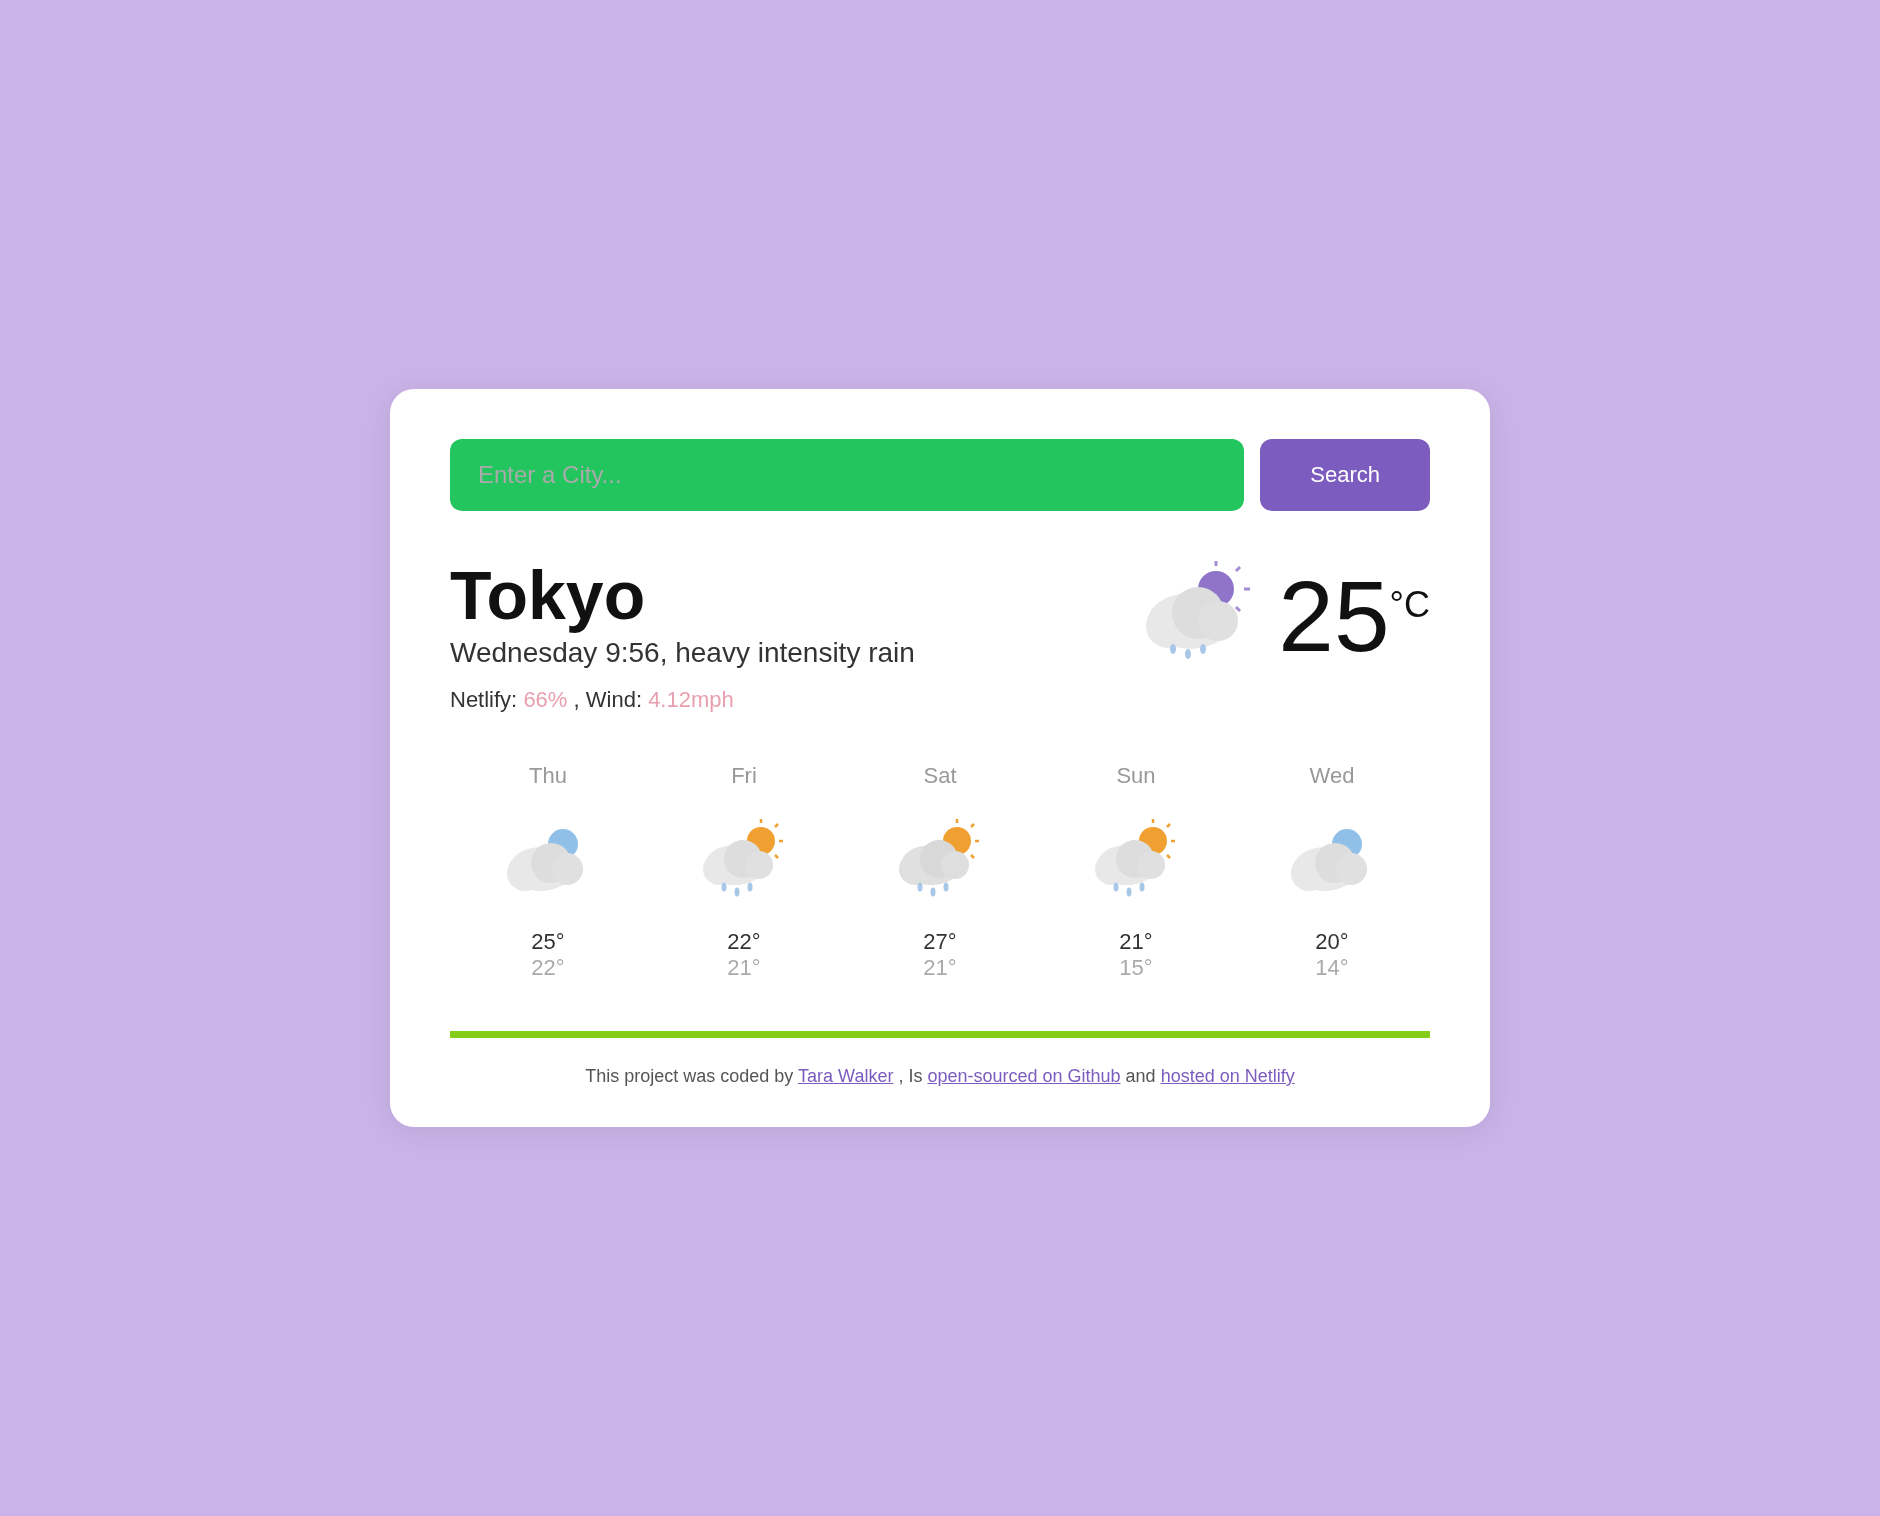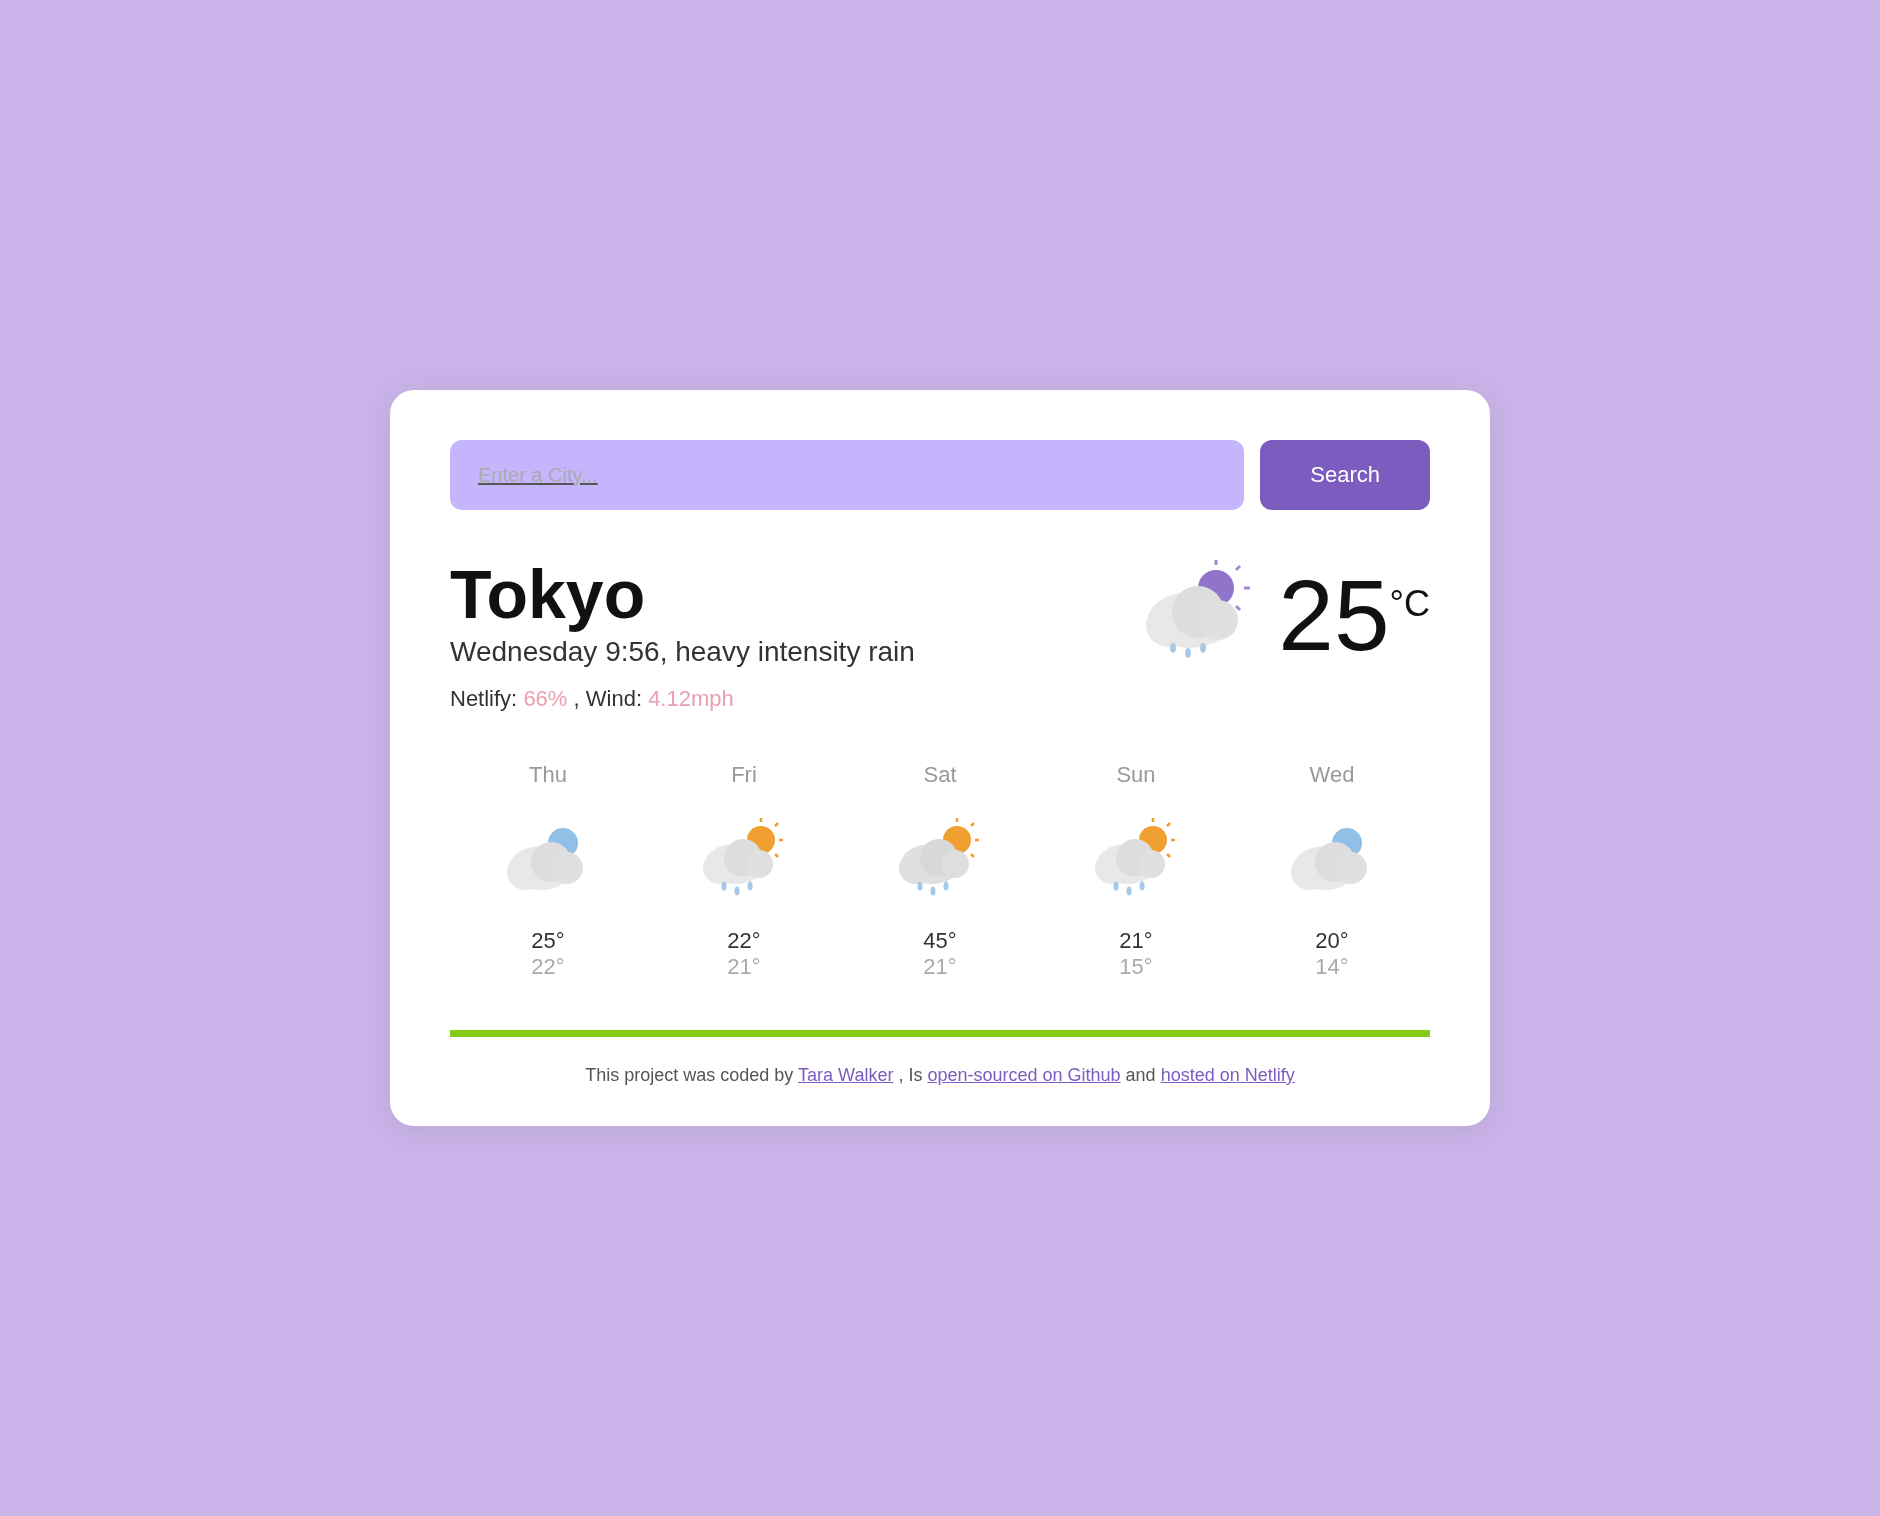--- a/index.html
+++ b/index.html
@@ -25,28 +25,27 @@
 
     
     .search-row {
       display: flex;
       gap: 16px;
       margin-bottom: 50px;
     }
 
     .search-input {
       flex: 1;
-      background: #c4b5fd;
+      background: #22c55e;
       border: none;
       border-radius: 12px;
       padding: 22px 28px;
-      font-size: 20px;
+      font-size: 24px;
       color: #555;
       outline: none;
-      text-decoration: underline;
     }
 
     .search-input::placeholder {
       color: #aaa;
     }
 
     .search-button {
       background: #7c5cbf;
       color: #fff;
       border: none;
@@ -294,21 +293,21 @@
           <circle cx="44" cy="40" r="19" fill="#d8d8d8"></circle>
           <circle cx="60" cy="46" r="14" fill="#dedede"></circle>
           <g fill="#a8c8e8">
             <ellipse cx="25" cy="68" rx="2.5" ry="4.5"></ellipse>
             <ellipse cx="38" cy="73" rx="2.5" ry="4.5"></ellipse>
             <ellipse cx="51" cy="68" rx="2.5" ry="4.5"></ellipse>
           </g>
         </svg>
       </div>
       <div class="temp-pair">
-        <div class="temp-high">45°</div>
+        <div class="temp-high">27°</div>
         <div class="temp-low">21°</div>
       </div>
     </div>
 
     <div class="forecast-day">
       <span class="day-label">Sun</span>
       <div class="forecast-icon">
         <svg width="90" height="80" viewBox="0 0 90 80">
           <circle cx="62" cy="22" r="14" fill="#f0a030"></circle>
           <g stroke="#f0a030" stroke-width="2.5">

